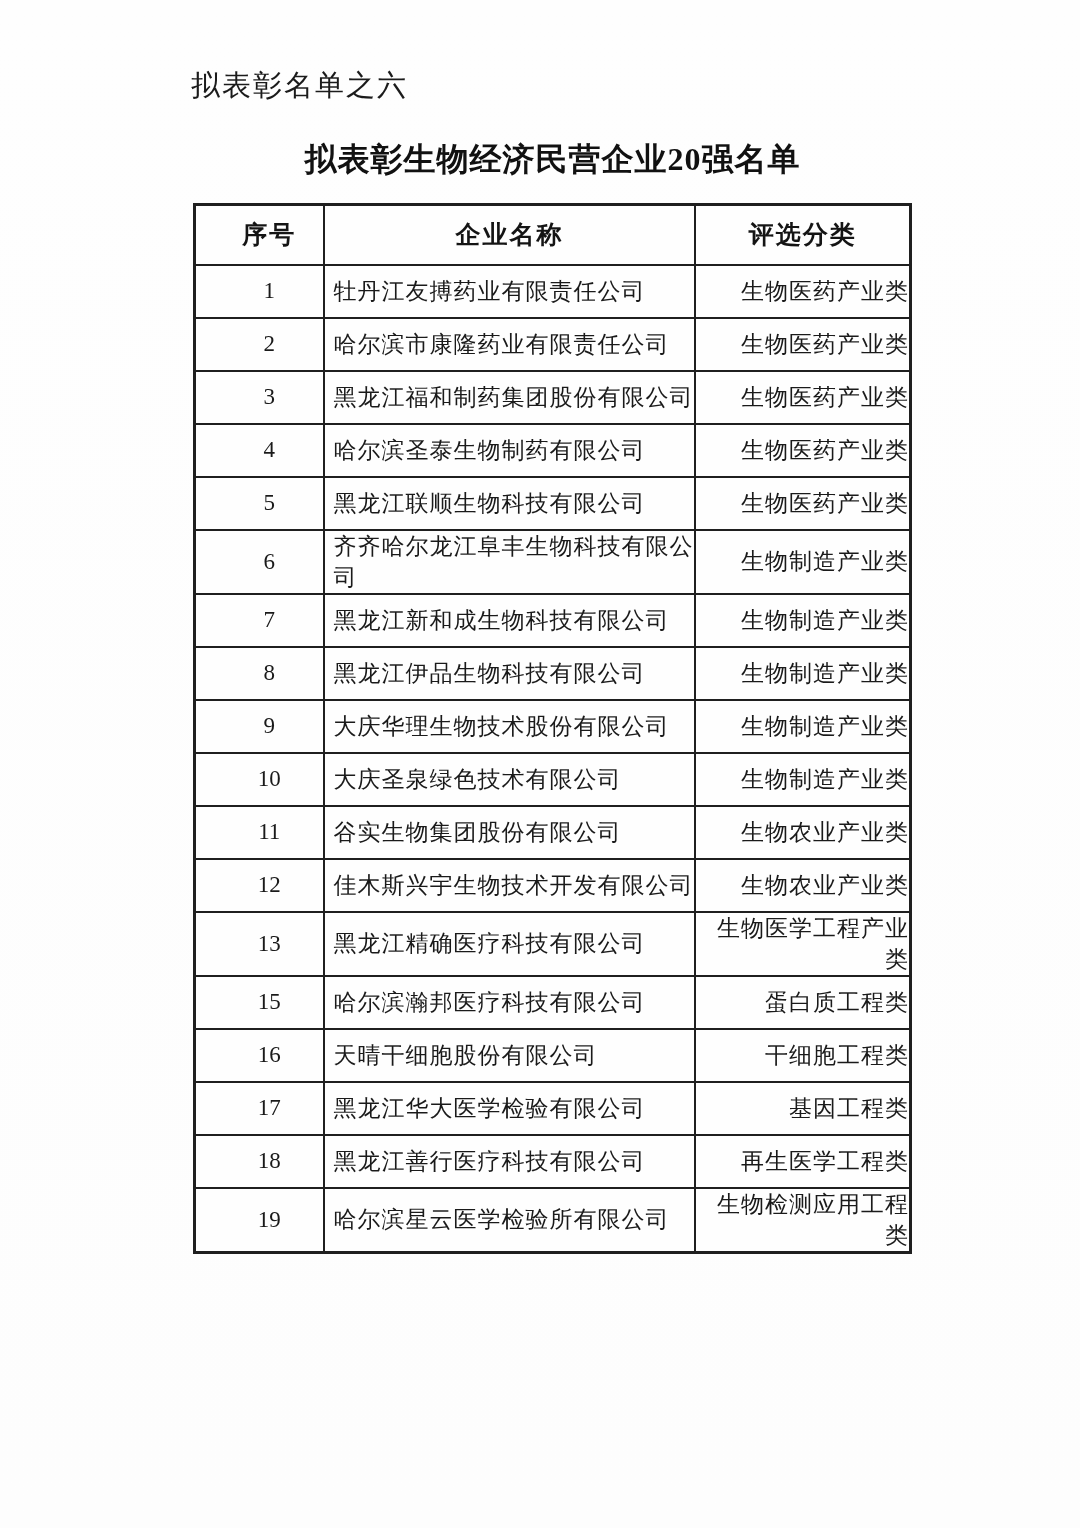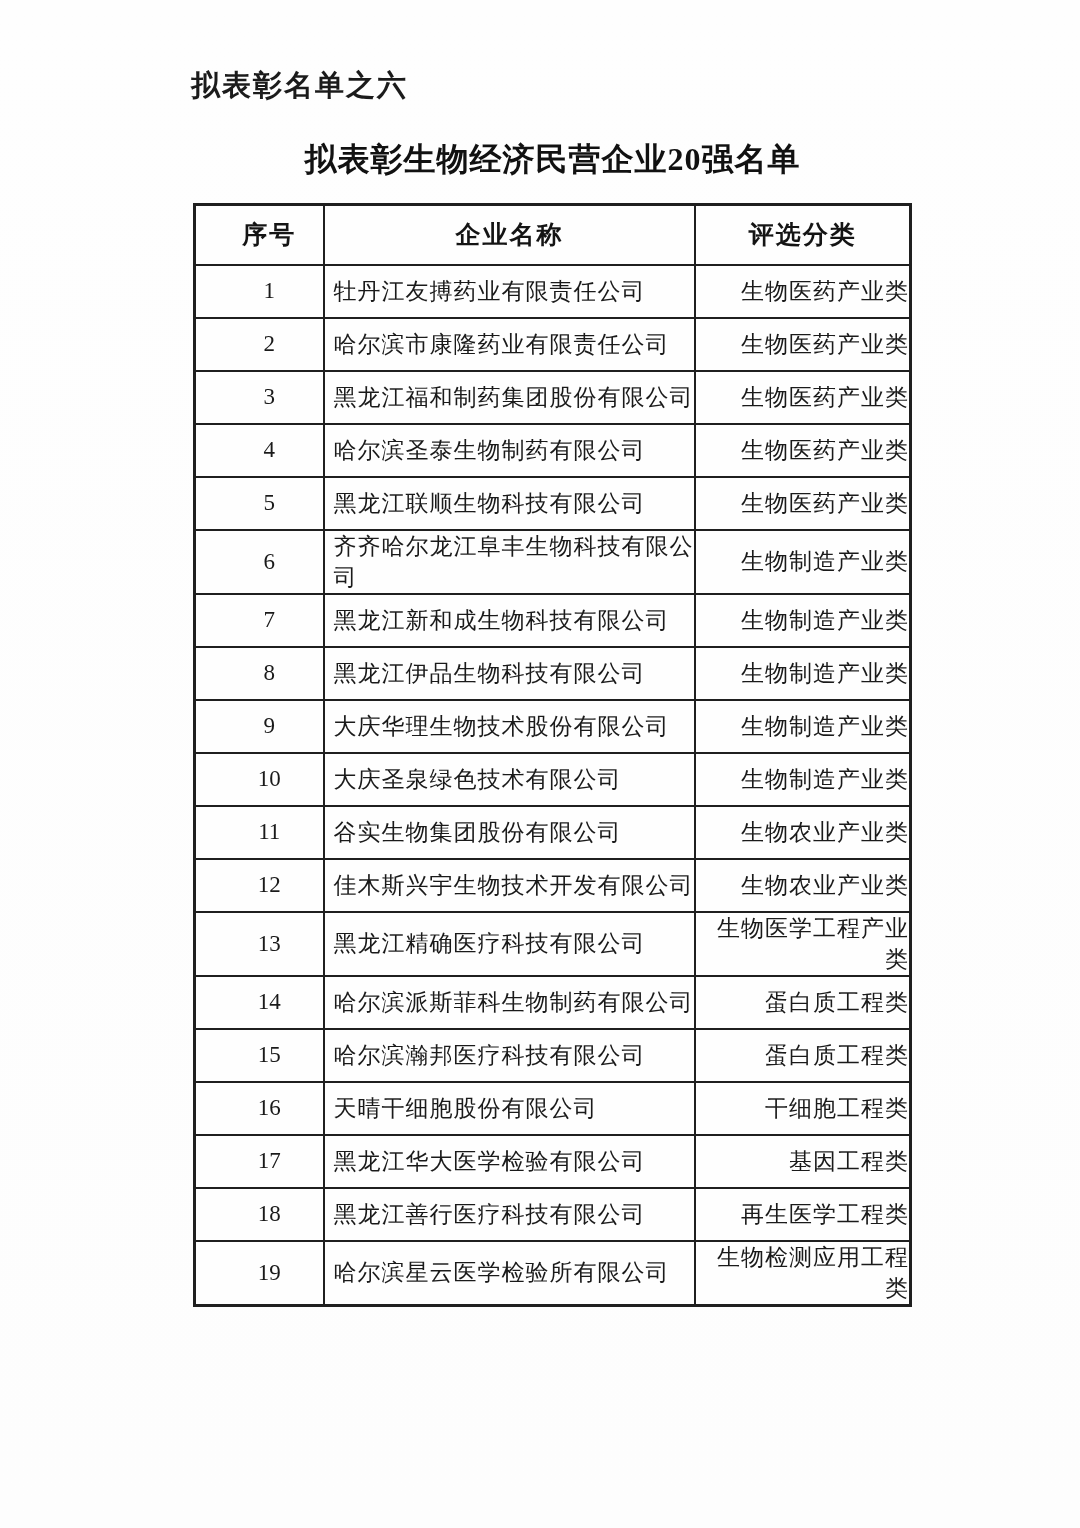--- a/index.html
+++ b/index.html
@@ -15,21 +15,21 @@
     position: absolute;
     inset: 0;
     background: linear-gradient(180deg, #fefefe 0%, #fdfdfd 100%);
   }
   .doc-label {
     position: absolute;
     left: 191px;
     top: 66px;
     font-family: "Liberation Sans", "DejaVu Sans", sans-serif;
     font-size: 29px;
-    font-weight: 700;
+    font-weight: 400;
     letter-spacing: 2px;
     color: #1b1b1b;
   }
   .page-title {
     position: absolute;
     left: 193px;
     top: 138px;
     width: 719px;
     text-align: center;
     font-size: 32px;
@@ -148,25 +148,20 @@
           <td class="cell-no">12</td>
           <td class="cell-company">佳木斯兴宇生物技术开发有限公司</td>
           <td class="cell-category">生物农业产业类</td>
         </tr>
         <tr>
           <td class="cell-no">13</td>
           <td class="cell-company">黑龙江精确医疗科技有限公司</td>
           <td class="cell-category">生物医学工程产业类</td>
         </tr>
         <tr>
-          <td class="cell-no">14</td>
-          <td class="cell-company">哈尔滨派斯菲科生物制药有限公司</td>
-          <td class="cell-category">蛋白质工程类</td>
-        </tr>
-        <tr>
           <td class="cell-no">15</td>
           <td class="cell-company">哈尔滨瀚邦医疗科技有限公司</td>
           <td class="cell-category">蛋白质工程类</td>
         </tr>
         <tr>
           <td class="cell-no">16</td>
           <td class="cell-company">天晴干细胞股份有限公司</td>
           <td class="cell-category">干细胞工程类</td>
         </tr>
         <tr>

